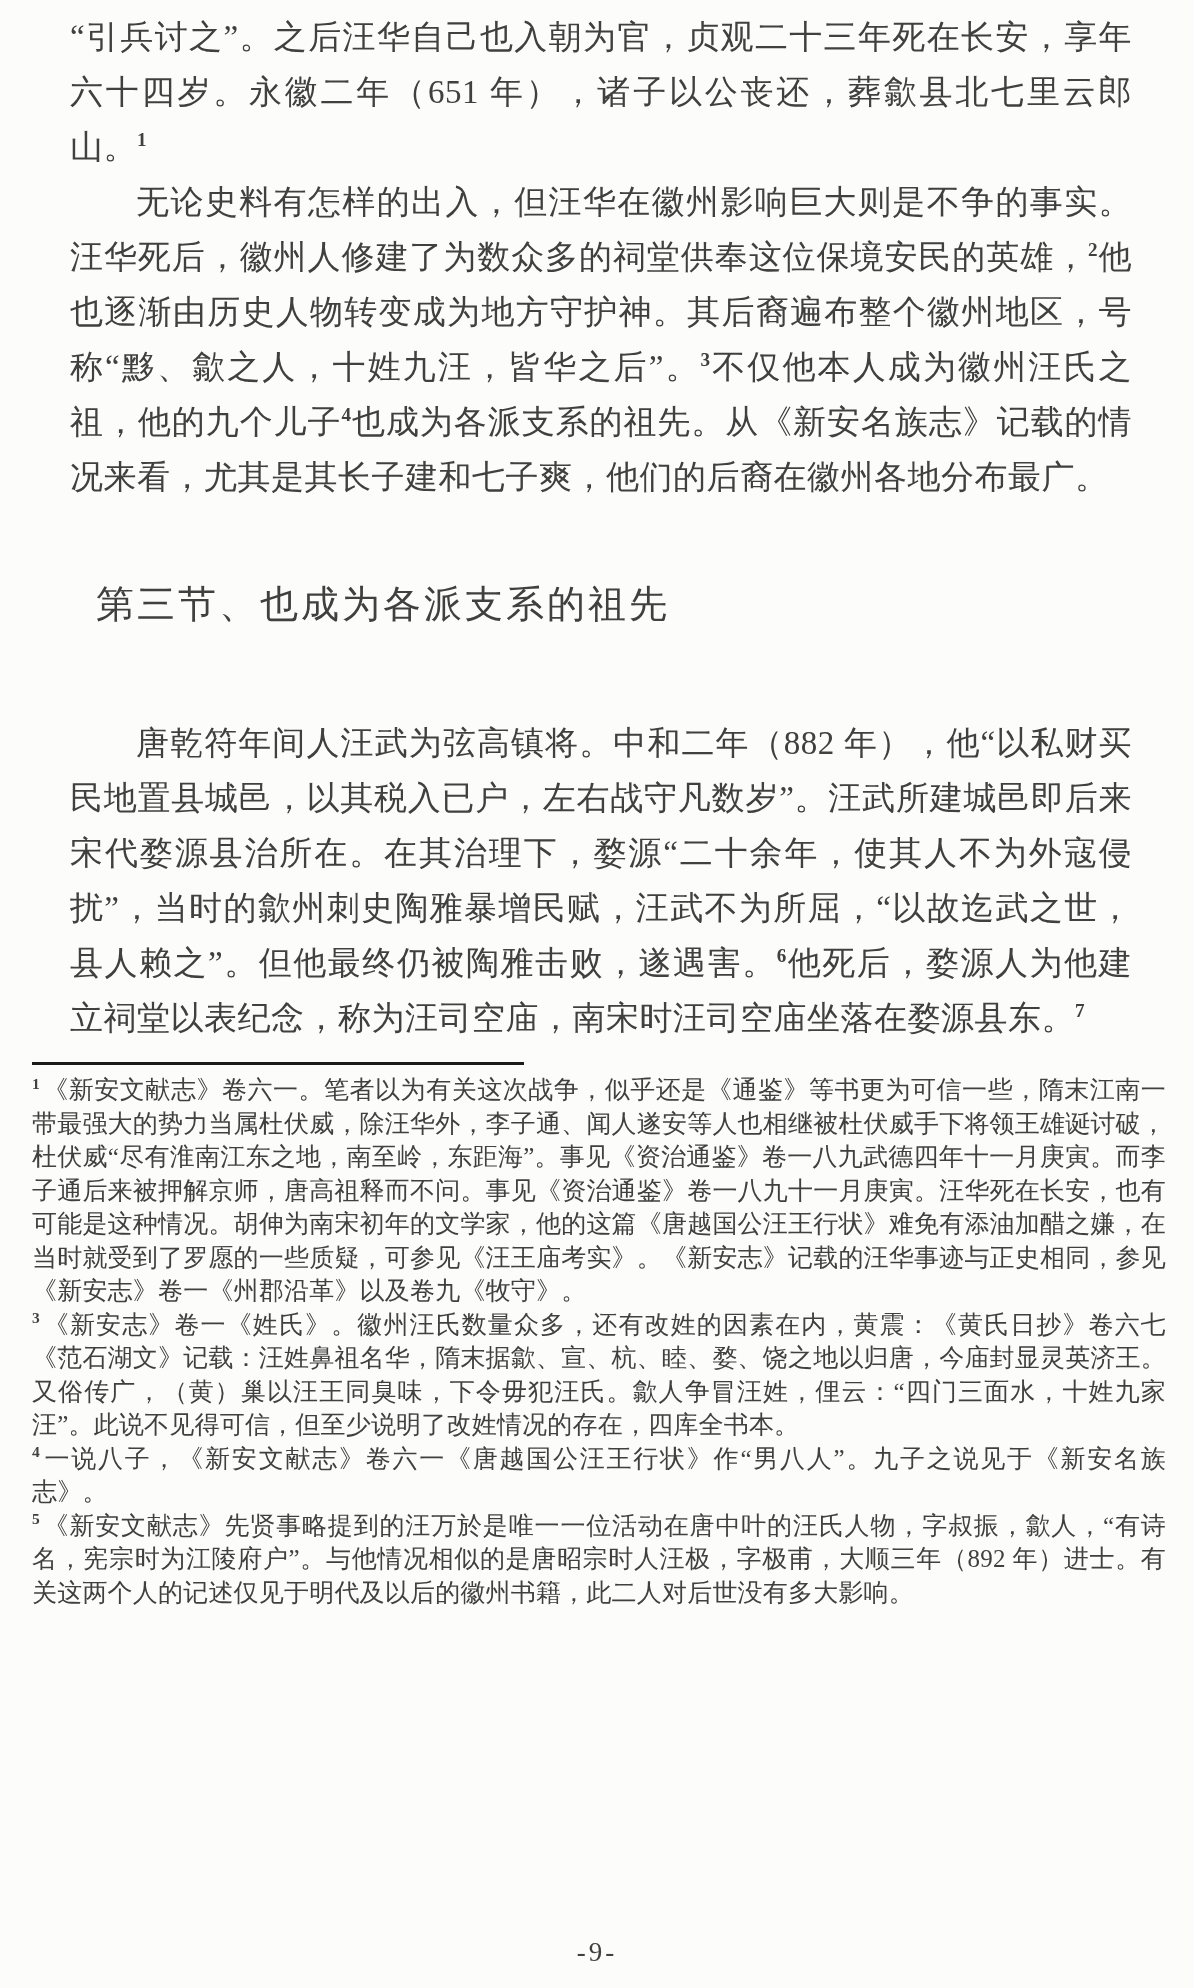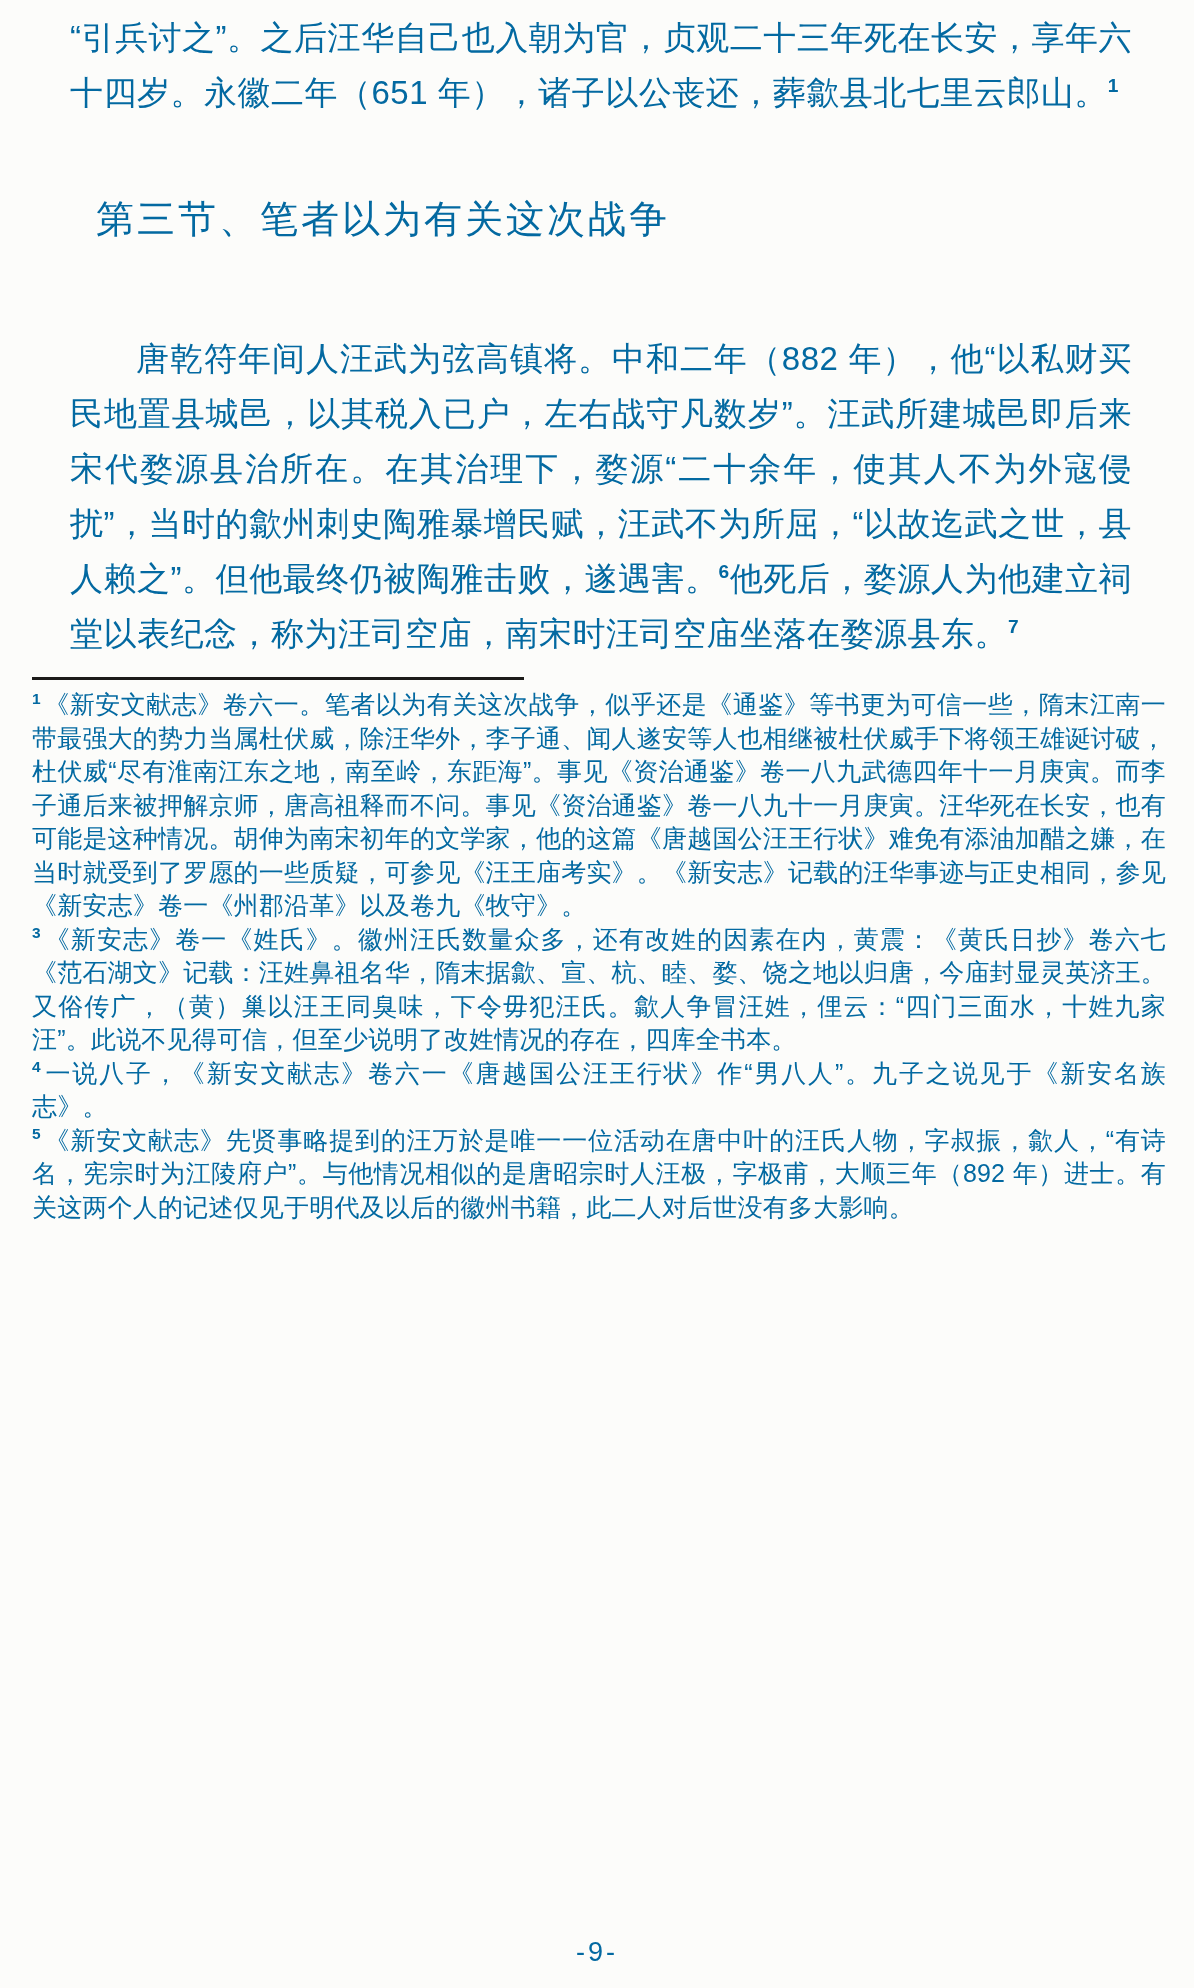--- a/index.html
+++ b/index.html
@@ -6,25 +6,25 @@
     margin: 0;
     padding: 0;
     background: #e8e8e6;
   }
   .page {
     position: relative;
     width: 1194px;
     height: 1988px;
     margin: 0 auto;
     background: #fcfcfa;
-    color: #0369a1;
+    color: #404040;
     box-sizing: border-box;
     padding: 10px 62px 0 70px;
     overflow: hidden;
-    font-family: Liberation Sans, sans-serif;
+    font-family: Liberation Serif, serif;
   }
   .body-para {
     margin: 0;
     font-size: 33px;
     line-height: 55px;
     text-align: justify;
     letter-spacing: 0.5px;
   }
   .body-para.indent { text-indent: 2em; }
   .body-para sup {
@@ -74,23 +74,24 @@
     letter-spacing: 3px;
   }
 </style>
 </head>
 <body>
 
 <div class="page">
 
   <div>
       <p class="body-para">“引兵讨之”。之后汪华自己也入朝为官，贞观二十三年死在长安，享年六十四岁。永徽二年（651 年），诸子以公丧还，葬歙县北七里云郎山。<sup>1</sup></p>
+      <p class="body-para indent">无论史料有怎样的出入，但汪华在徽州影响巨大则是不争的事实。汪华死后，徽州人修建了为数众多的祠堂供奉这位保境安民的英雄，<sup>2</sup>他也逐渐由历史人物转变成为地方守护神。其后裔遍布整个徽州地区，号称“黟、歙之人，十姓九汪，皆华之后”。<sup>3</sup>不仅他本人成为徽州汪氏之祖，他的九个儿子<sup>4</sup>也成为各派支系的祖先。从《新安名族志》记载的情况来看，尤其是其长子建和七子爽，他们的后裔在徽州各地分布最广。</p>
     </div>
 
-  <h2 class="section-heading">第三节、笔者以为有关这次战争</h2>
+  <h2 class="section-heading">第三节、也成为各派支系的祖先</h2>
 
   <div>
       <p class="body-para indent">唐乾符年间人汪武为弦高镇将。中和二年（882 年），他“以私财买民地置县城邑，以其税入已户，左右战守凡数岁”。汪武所建城邑即后来宋代婺源县治所在。在其治理下，婺源“二十余年，使其人不为外寇侵扰”，当时的歙州刺史陶雅暴增民赋，汪武不为所屈，“以故迄武之世，县人赖之”。但他最终仍被陶雅击败，遂遇害。<sup>6</sup>他死后，婺源人为他建立祠堂以表纪念，称为汪司空庙，南宋时汪司空庙坐落在婺源县东。<sup>7</sup></p>
     </div>
 
   <div class="footnote-section">
     <hr class="fn-rule">
     <div>
         <div class="footnote"><sup>1</sup>《新安文献志》卷六一。笔者以为有关这次战争，似乎还是《通鉴》等书更为可信一些，隋末江南一带最强大的势力当属杜伏威，除汪华外，李子通、闻人遂安等人也相继被杜伏威手下将领王雄诞讨破，杜伏威“尽有淮南江东之地，南至岭，东距海”。事见《资治通鉴》卷一八九武德四年十一月庚寅。而李子通后来被押解京师，唐高祖释而不问。事见《资治通鉴》卷一八九十一月庚寅。汪华死在长安，也有可能是这种情况。胡伸为南宋初年的文学家，他的这篇《唐越国公汪王行状》难免有添油加醋之嫌，在当时就受到了罗愿的一些质疑，可参见《汪王庙考实》。《新安志》记载的汪华事迹与正史相同，参见《新安志》卷一《州郡沿革》以及卷九《牧守》。</div>
         <div class="footnote"><sup>3</sup>《新安志》卷一《姓氏》。徽州汪氏数量众多，还有改姓的因素在内，黄震：《黄氏日抄》卷六七《范石湖文》记载：汪姓鼻祖名华，隋末据歙、宣、杭、睦、婺、饶之地以归唐，今庙封显灵英济王。又俗传广，（黄）巢以汪王同臭味，下令毋犯汪氏。歙人争冒汪姓，俚云：“四门三面水，十姓九家汪”。此说不见得可信，但至少说明了改姓情况的存在，四库全书本。</div>

